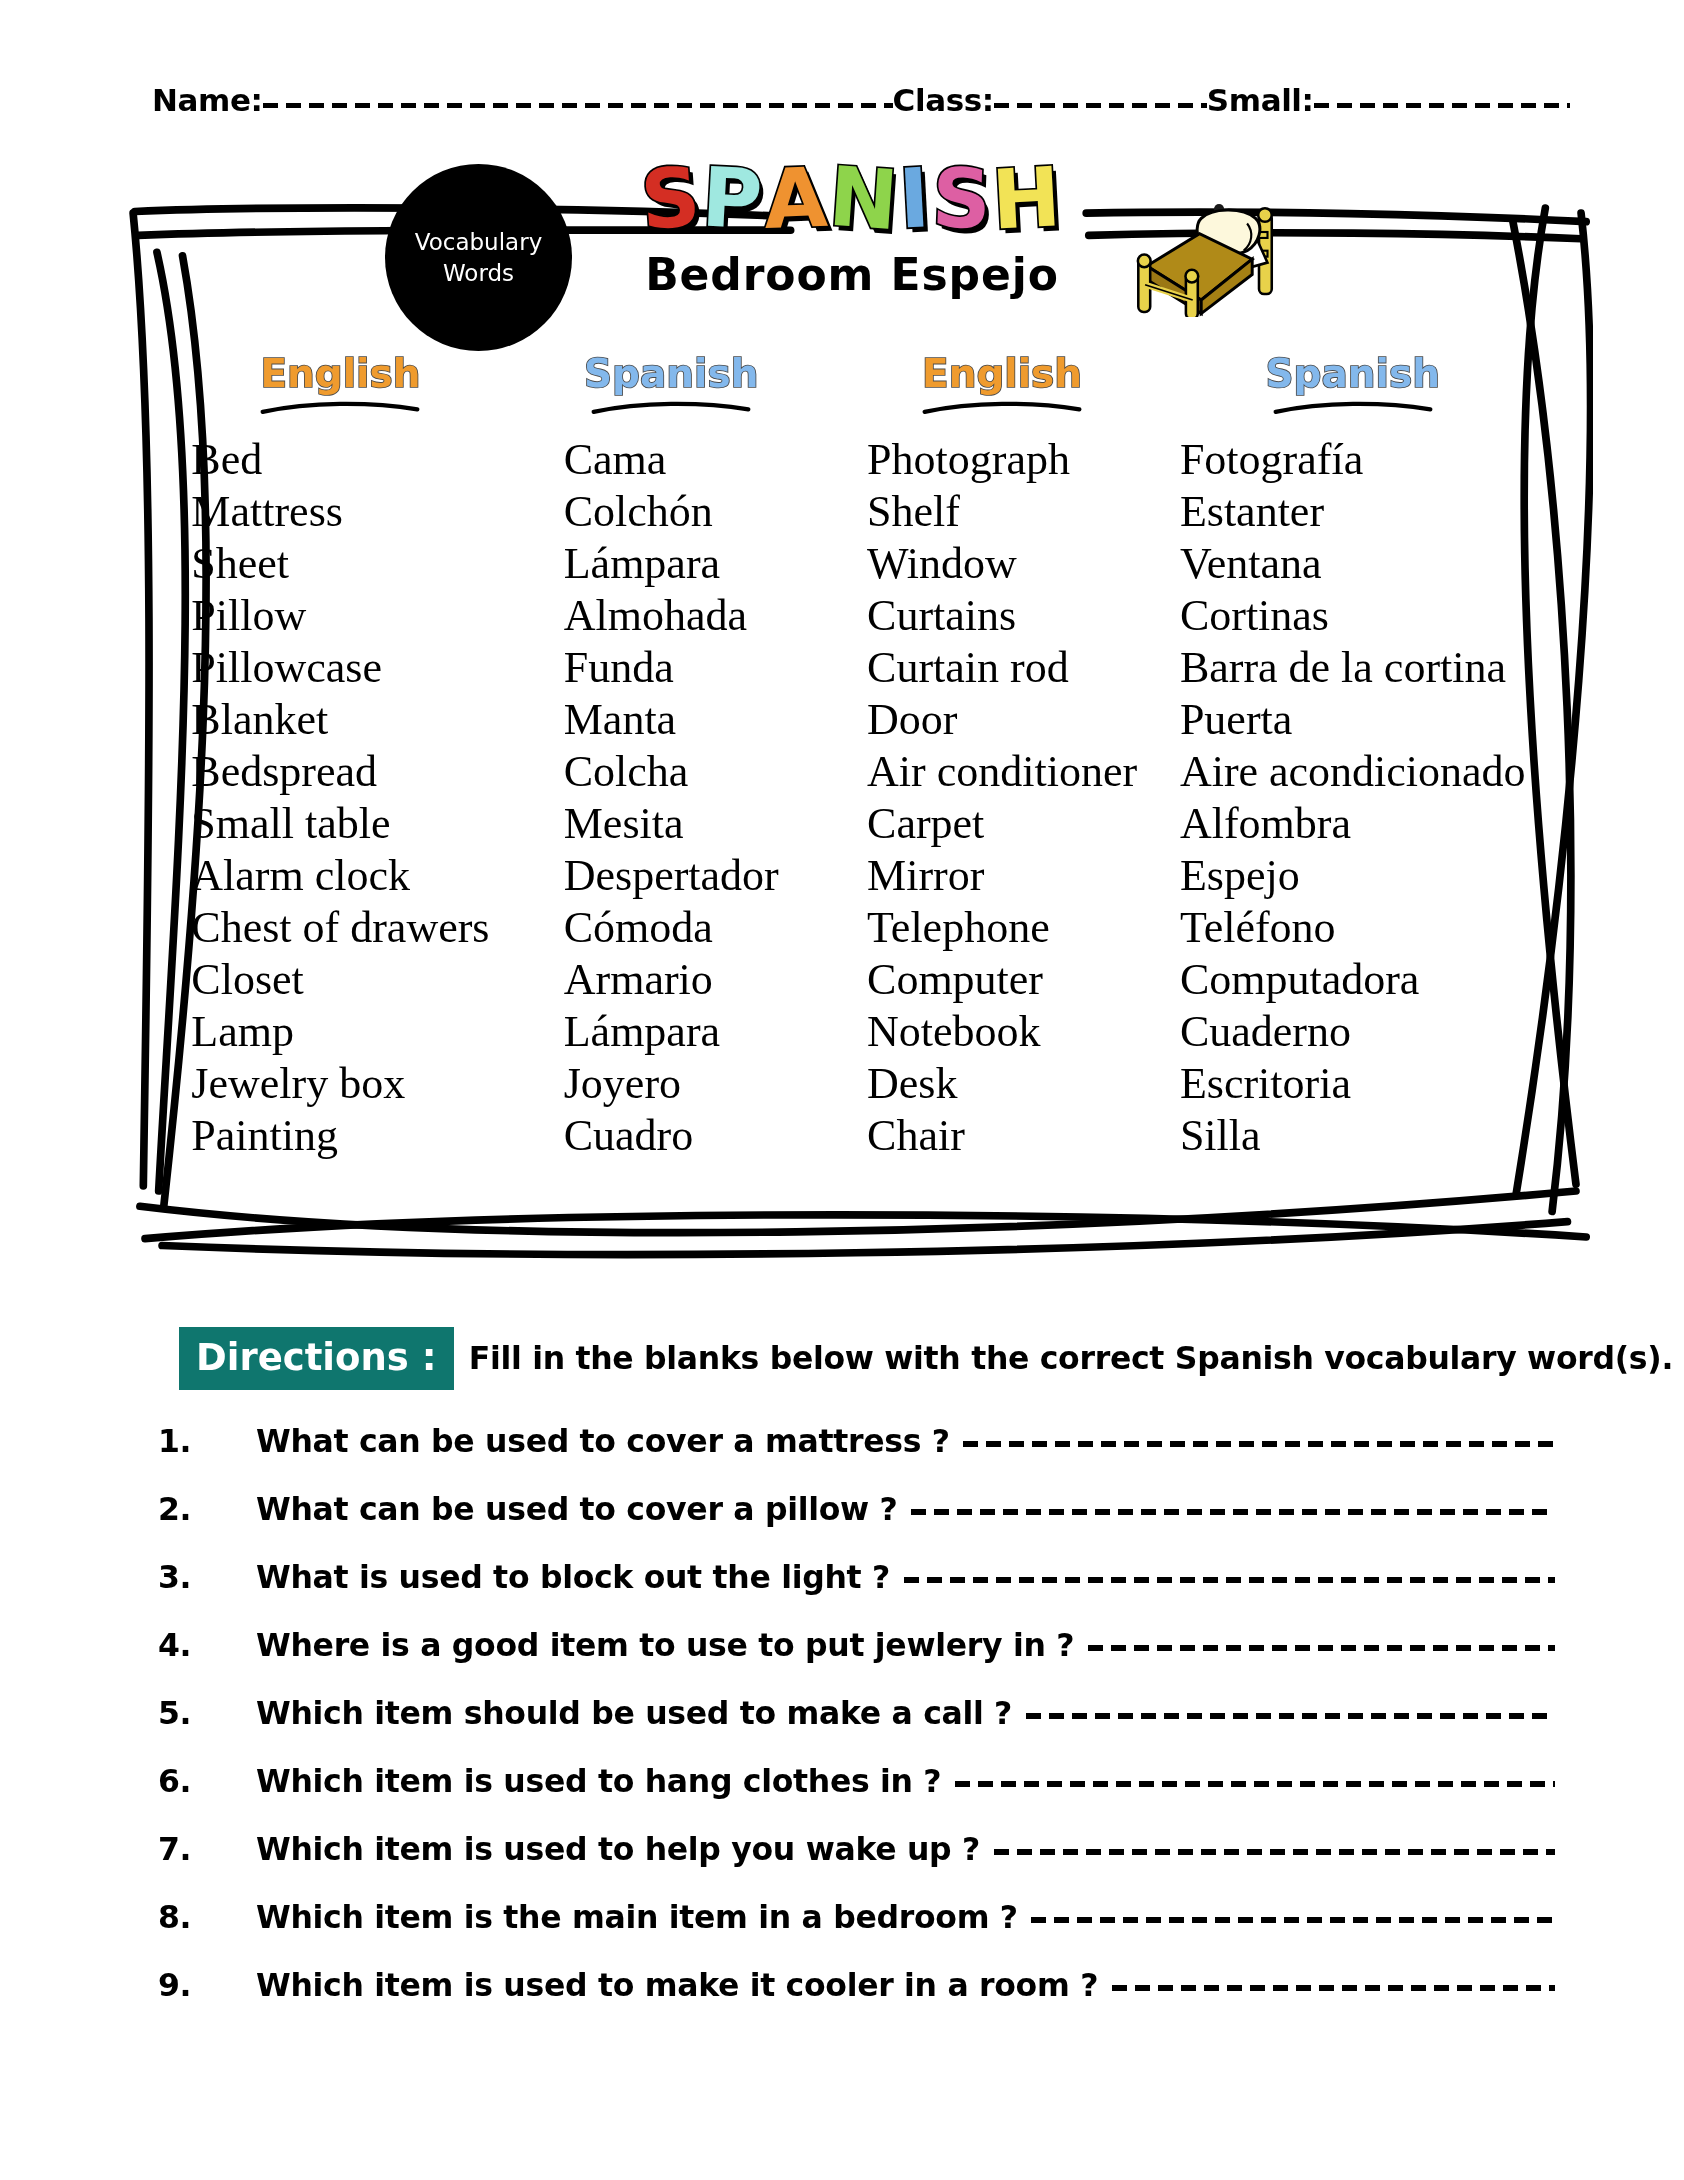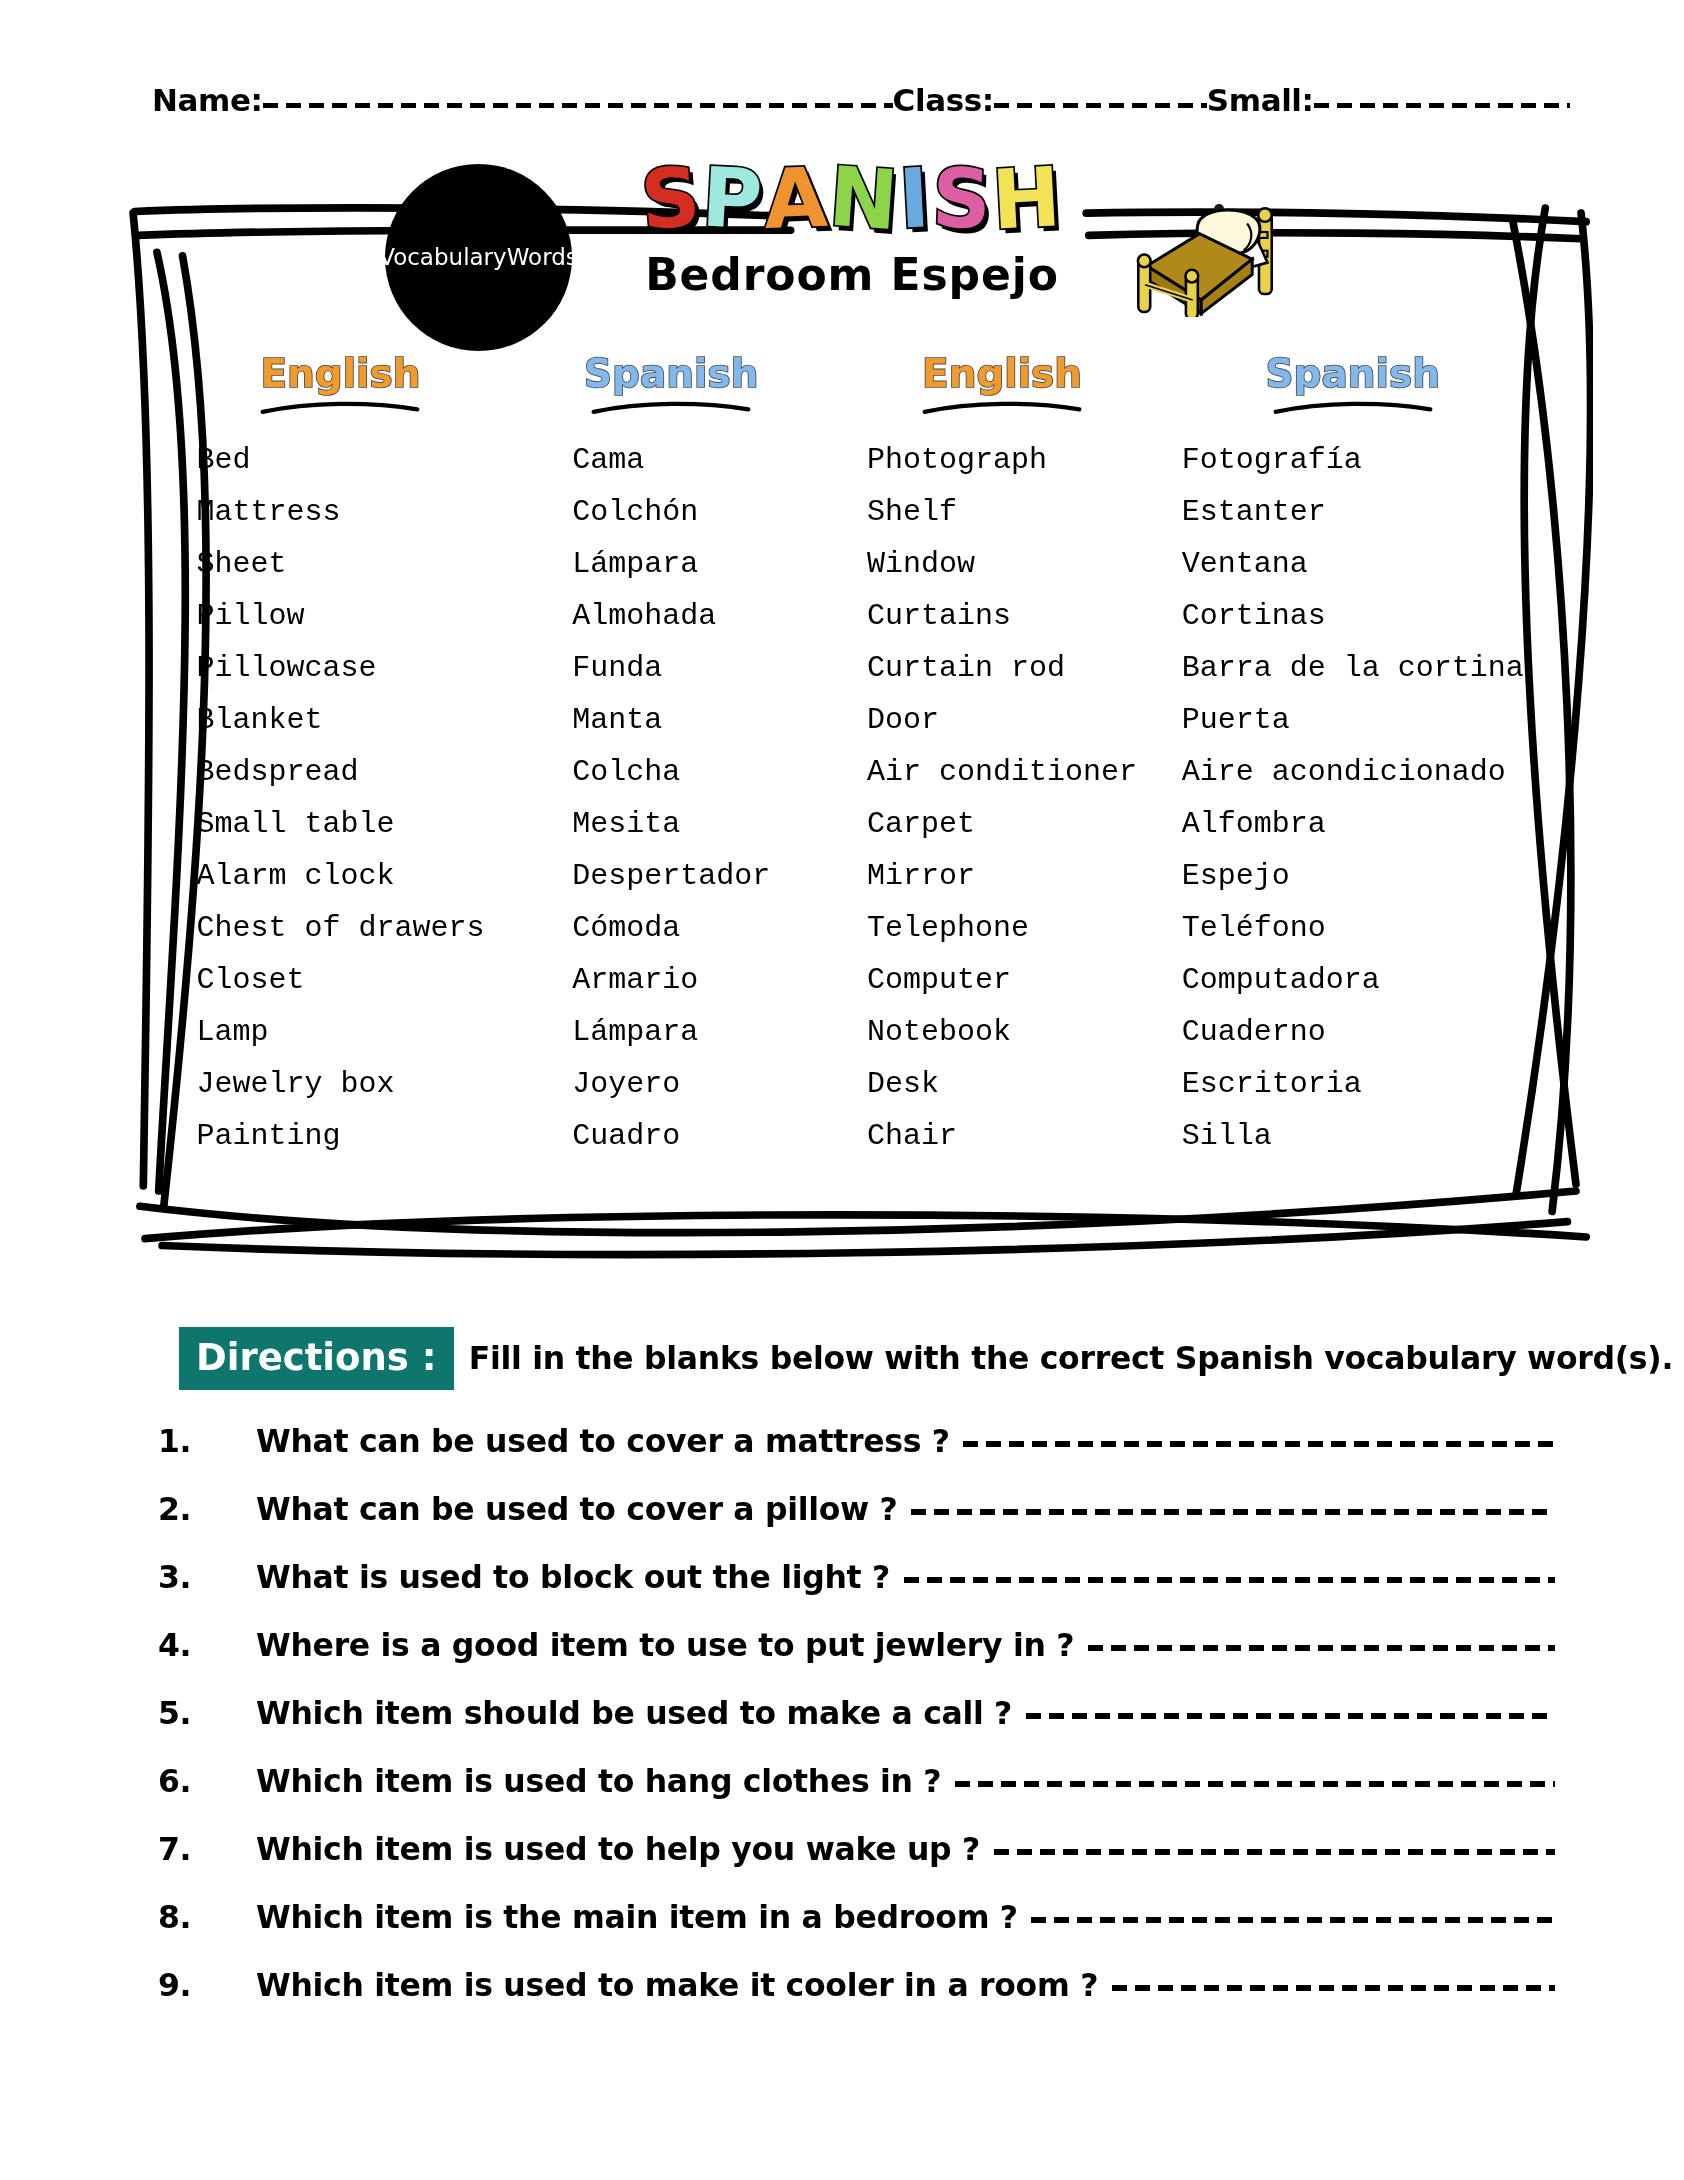--- a/index.html
+++ b/index.html
@@ -71,21 +71,21 @@
   .badge {
     position: absolute;
     left: 385px;
     top: 164px;
     width: 187px;
     height: 187px;
     border-radius: 50%;
     background: #000000;
     color: #ffffff;
     display: flex;
-    flex-direction: row;
+    flex-direction: column;
     align-items: center;
     justify-content: center;
     line-height: 1.32;
     font-family: "DejaVu Sans", sans-serif;
     font-size: 23px;
     font-weight: 400;
     text-align: center;
   }
 
   .title-wrap {
@@ -160,22 +160,22 @@
     -webkit-text-stroke: 1.7px #4a4a4a;
     paint-order: stroke fill;
     margin-bottom: 6.8px;
   }
   .colhead.eng { color: #ef9b2e; }
   .colhead.spa { color: #83b8ec; }
 
   .headrule { width: 162px; height: 15.3px; margin-bottom: 19px; }
 
   .vrow {
-    font-family: Liberation Mono, monospace;
-    font-size: 30px;
+    font-family: Liberation Serif, serif;
+    font-size: 44px;
     font-weight: 400;
     line-height: 1.0;
     height: 52px;
     display: flex;
     align-items: center;
     white-space: nowrap;
   }
 
   
   .dir-row {

